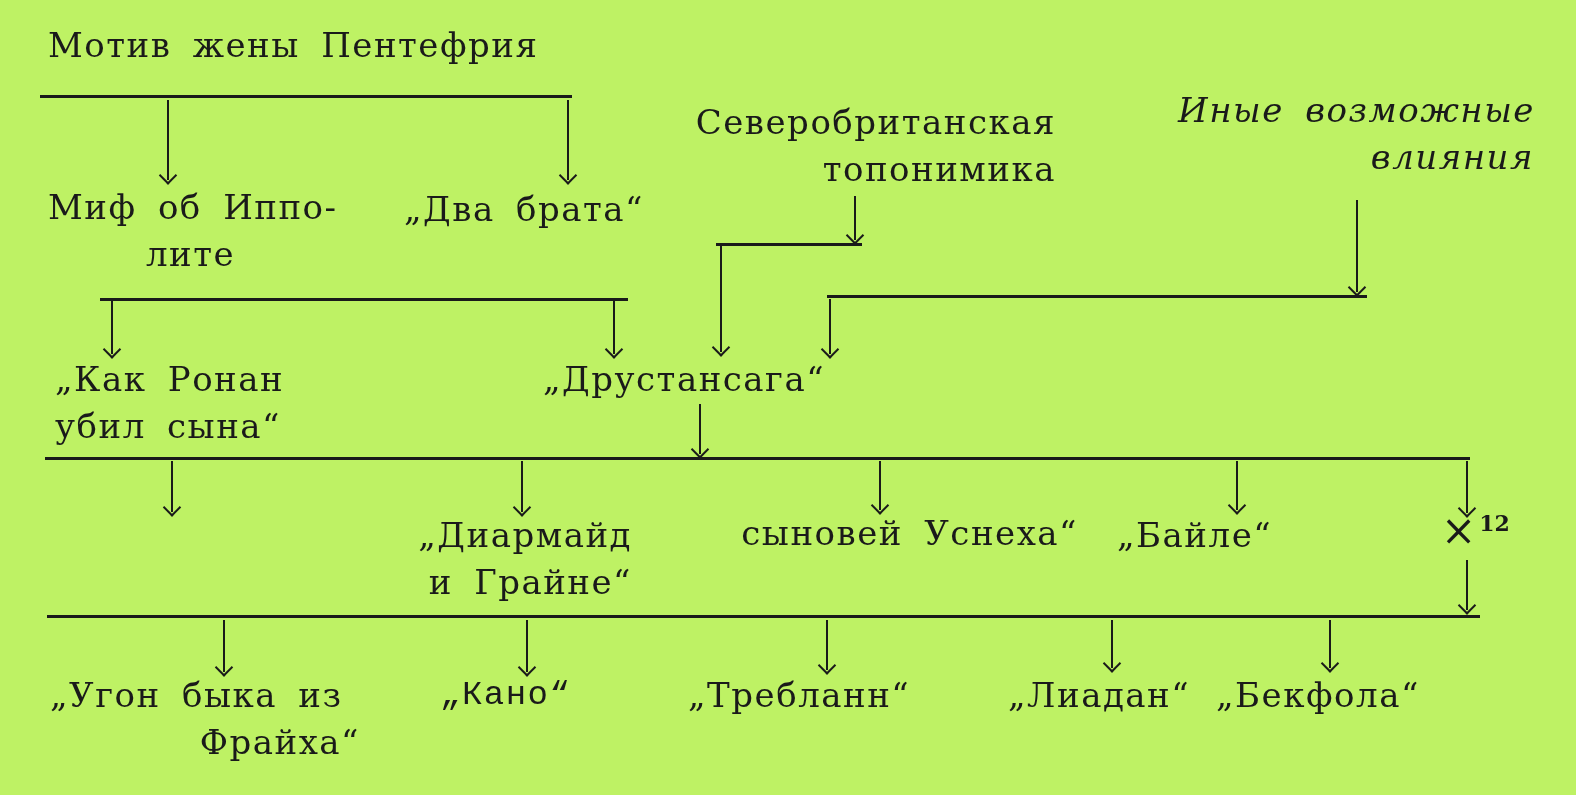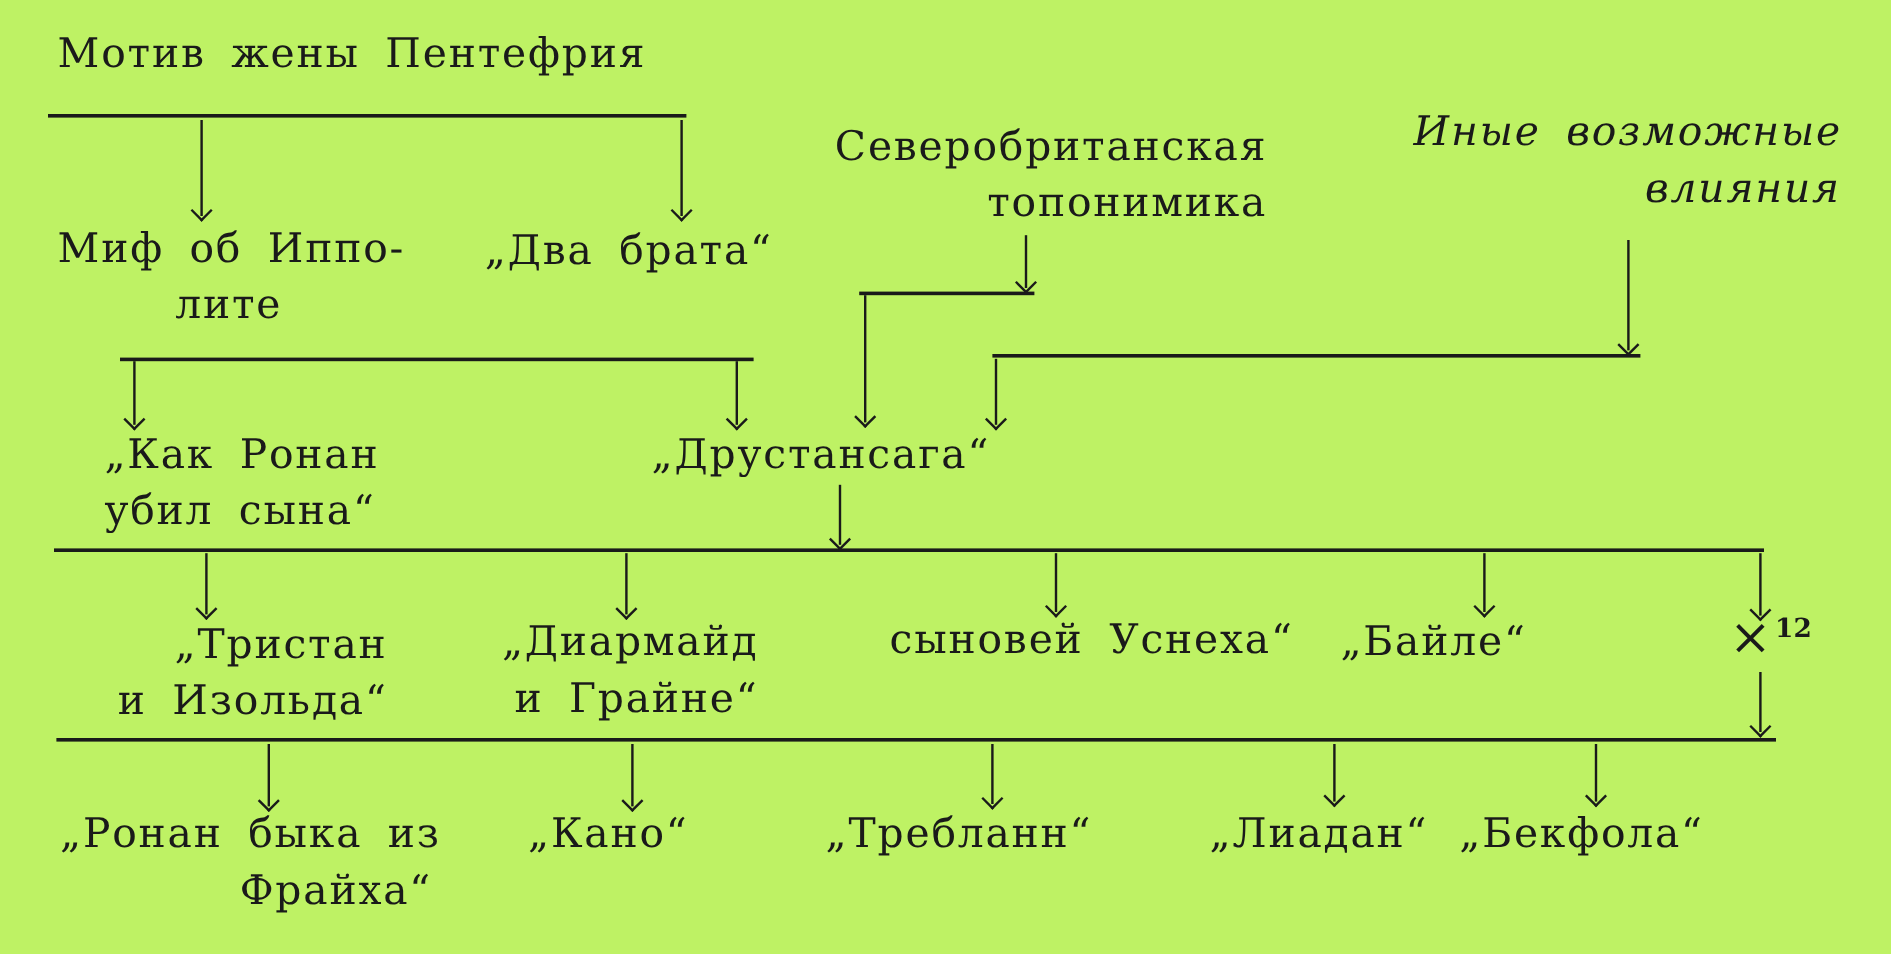--- a/index.html
+++ b/index.html
@@ -88,40 +88,36 @@
 
   <div class="arrow" style="left:1356px; top:200px; height:92px;"></div>
 
   <div class="hline" style="left:100px; top:298px; width:528px;"></div>
   <div class="arrow" style="left:111px; top:301px; height:53px;"></div>
   <div class="arrow" style="left:613px; top:301px; height:53px;"></div>
 
   <div class="hline" style="left:827px; top:295px; width:540px;"></div>
   <div class="arrow" style="left:829px; top:299px; height:55px;"></div>
 
-  <div class="node" style="left:55px; top:356px;margin-left:32px;">
+  <div class="node" style="left:55px; top:356px;">
     <div>„Как Ронан</div>
     <div>убил сына“</div>
   </div>
 
   <div class="node" style="left:543px; top:356px;">„Друстансага“</div>
 
   <div class="arrow" style="left:699px; top:404px; height:50px;"></div>
 
   <div class="hline" style="left:45px; top:457px; width:1425px;"></div>
   <div class="arrow" style="left:171px; top:461px; height:51px;"></div>
   <div class="arrow" style="left:521px; top:461px; height:51px;"></div>
   <div class="arrow" style="left:879px; top:461px; height:49px;"></div>
   <div class="arrow" style="left:1236px; top:461px; height:49px;"></div>
   <div class="arrow" style="left:1466px; top:461px; height:52px;"></div>
 
-  <div class="node center" style="left:88px; top:514px; width:235px;">
-    <div>„Тристан</div>
-    <div>и Изольда“</div>
-  </div>
 
   <div class="node center" style="left:382px; top:512px; width:250px;">
     <div>„Диармайд</div>
     <div>и Грайне“</div>
   </div>
 
   <div class="node center" style="left:718px; top:510px; width:360px;">
     <div>сыновей Уснеха“</div>
   </div>
 
@@ -134,25 +130,25 @@
   <div class="arrow" style="left:1466px; top:560px; height:50px;"></div>
 
   <div class="hline" style="left:47px; top:615px; width:1433px;"></div>
   <div class="arrow" style="left:223px; top:620px; height:52px;"></div>
   <div class="arrow" style="left:526px; top:620px; height:52px;"></div>
   <div class="arrow" style="left:826px; top:620px; height:50px;"></div>
   <div class="arrow" style="left:1111px; top:620px; height:48px;"></div>
   <div class="arrow" style="left:1329px; top:620px; height:48px;"></div>
 
   <div class="node" style="left:50px; top:672px; width:310px;">
-    <div>„Ронан быка из</div>
+    <div>„Угон быка из</div>
     <div class="l2-center">Фрайха“</div>
   </div>
 
-  <div class="node" style="left:440px; top:672px;">„Кано“</div>
+  <div class="node" style="left:440px; top:672px;font-family:Liberation Mono, monospace;">„Кано“</div>
 
   <div class="node" style="left:688px; top:672px;">„Требланн“</div>
 
   <div class="node" style="left:1008px; top:672px;">„Лиадан“</div>
 
   <div class="node" style="left:1216px; top:672px;">„Бекфола“</div>
 
 </div>
 
 </body></html>

